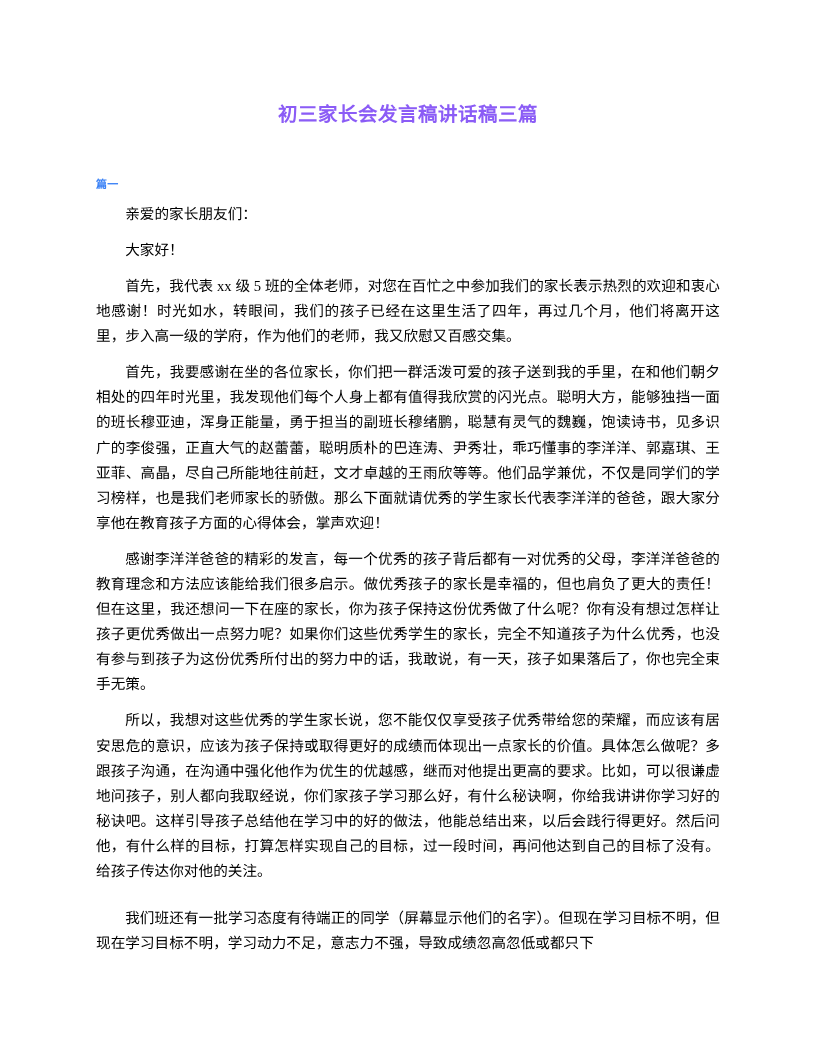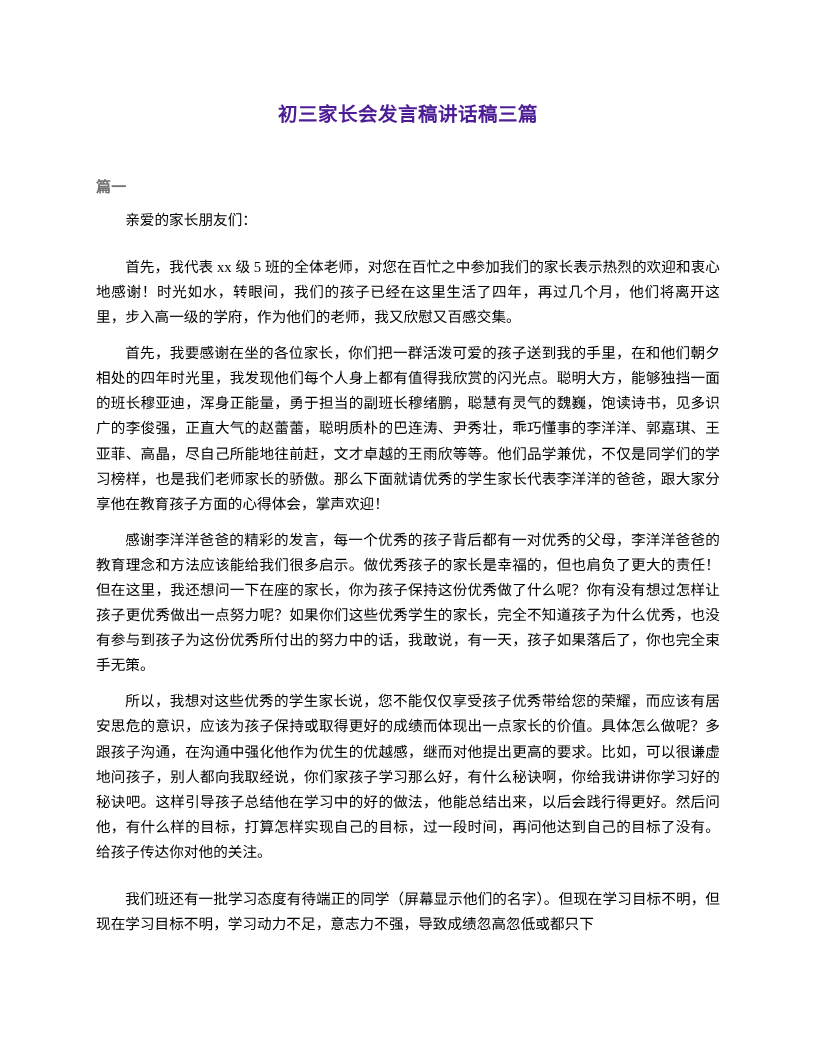--- a/index.html
+++ b/index.html
@@ -26,31 +26,31 @@
     top: 0;
     width: 624px;
   }
 
   .doc-title {
     text-align: center;
     font-family: "Liberation Serif", "DejaVu Serif", serif;
     font-size: 19.5px;
     font-weight: bold;
     letter-spacing: 0.5px;
-    color: #4c1d95;
+    color: #8b5cf6;
     margin: 0;
     padding-top: 100px;
     line-height: 1.5;
   }
 
   .section-label {
     font-family: "Liberation Serif", "DejaVu Serif", serif;
-    font-size: 15px;
+    font-size: 11px;
     font-weight: bold;
-    color: #737373;
+    color: #3b82f6;
     margin: 0;
     padding-top: 47px;
     line-height: 1.5;
     letter-spacing: 0.2px;
   }
 
   .para {
     font-family: Liberation Serif, serif;
     font-size: 14.6px;
     line-height: 25.1px;
@@ -78,20 +78,21 @@
     <h1 class="doc-title">初三家长会发言稿讲话稿三篇</h1>
 
     <div class="section-label">篇一</div>
 
     <div class="gap-sm"></div>
 
     <p class="para indent">亲爱的家长朋友们：</p>
 
     <div class="gap-md"></div>
 
+    <p class="para indent">大家好！</p>
 
     <div class="gap-md"></div>
 
     <p class="para indent">首先，我代表 xx 级 5 班的全体老师，对您在百忙之中参加我们的家长表示热烈的欢迎和衷心地感谢！时光如水，转眼间，我们的孩子已经在这里生活了四年，再过几个月，他们将离开这里，步入高一级的学府，作为他们的老师，我又欣慰又百感交集。</p>
 
     <div class="gap-md"></div>
 
     <p class="para indent">首先，我要感谢在坐的各位家长，你们把一群活泼可爱的孩子送到我的手里，在和他们朝夕相处的四年时光里，我发现他们每个人身上都有值得我欣赏的闪光点。聪明大方，能够独挡一面的班长穆亚迪，浑身正能量，勇于担当的副班长穆绪鹏，聪慧有灵气的魏巍，饱读诗书，见多识广的李俊强，正直大气的赵蕾蕾，聪明质朴的巴连涛、尹秀壮，乖巧懂事的李洋洋、郭嘉琪、王亚菲、高晶，尽自己所能地往前赶，文才卓越的王雨欣等等。他们品学兼优，不仅是同学们的学习榜样，也是我们老师家长的骄傲。那么下面就请优秀的学生家长代表李洋洋的爸爸，跟大家分享他在教育孩子方面的心得体会，掌声欢迎！</p>
 
     <div class="gap-md"></div>

